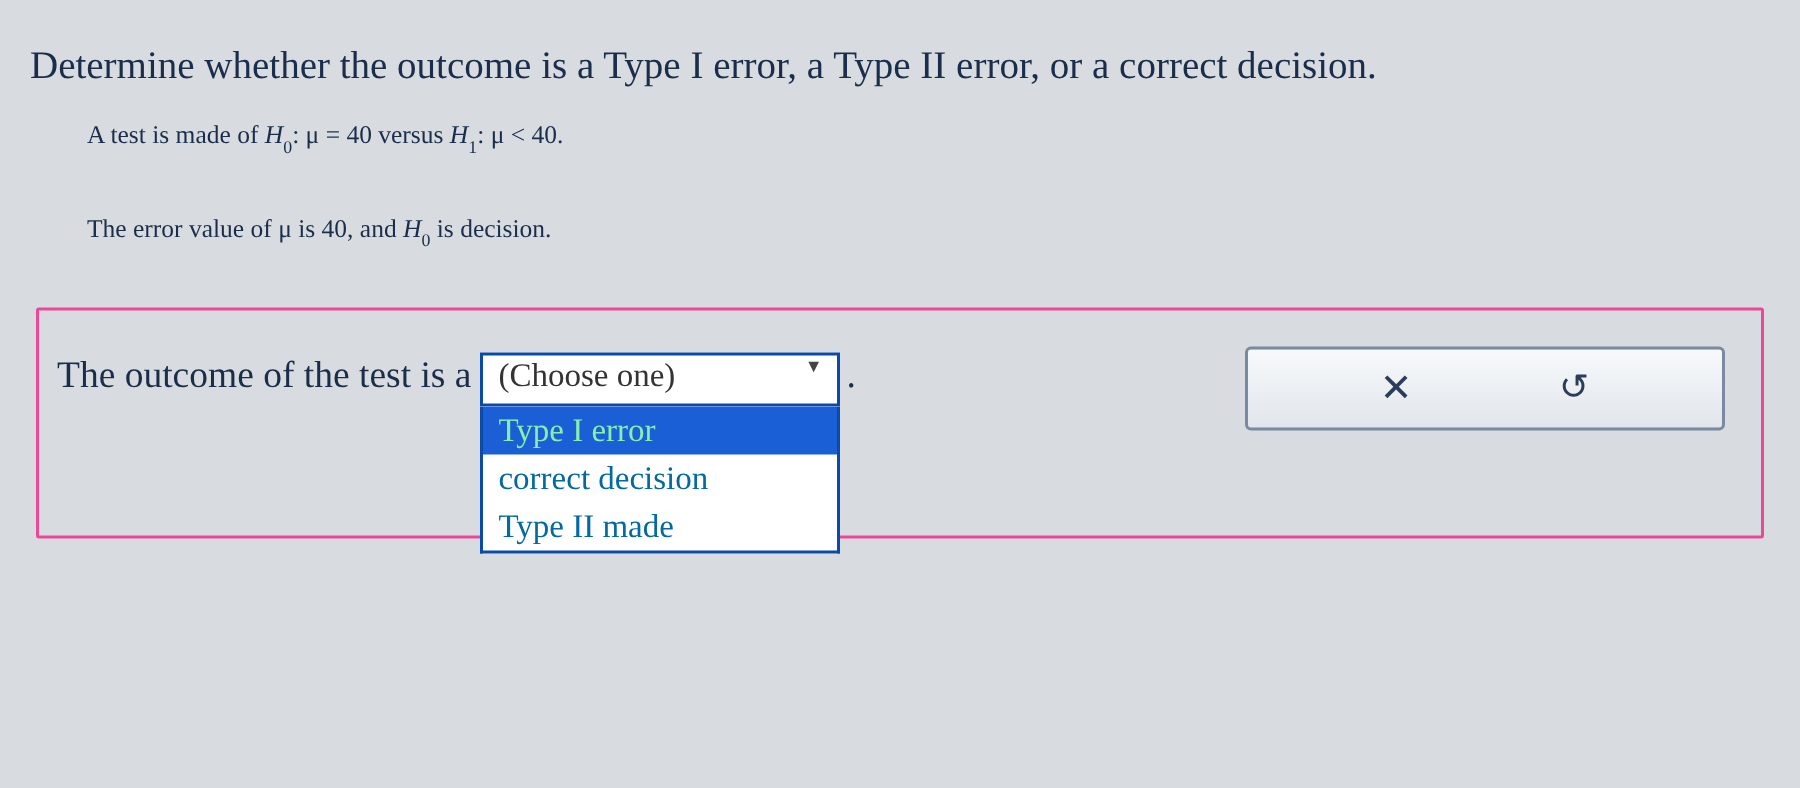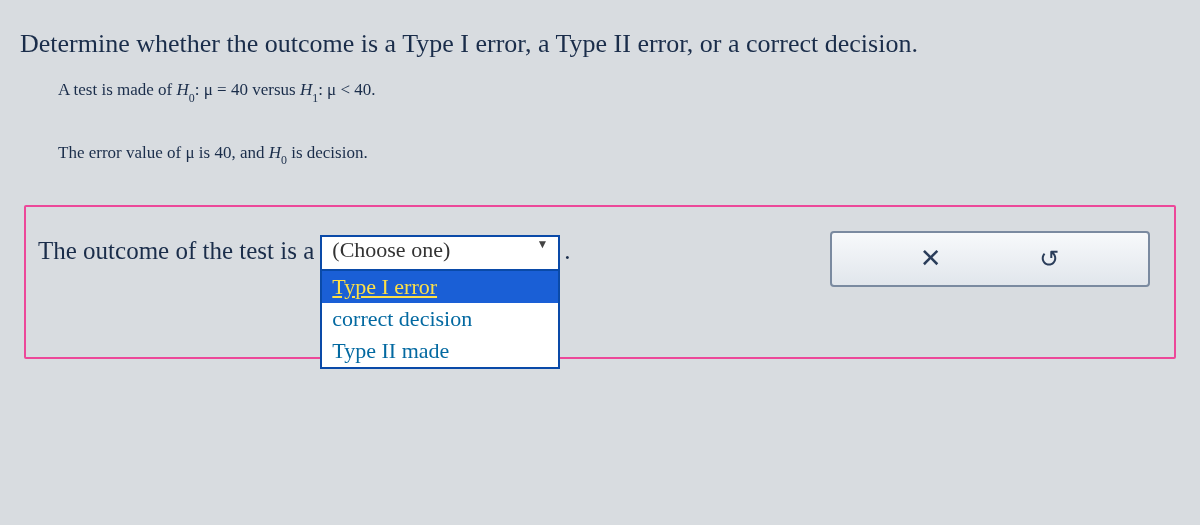--- a/index.html
+++ b/index.html
@@ -77,22 +77,21 @@
     z-index: 10;
   }
   .dropdown-list .opt {
     padding: 3px 10px;
     font-size: 22px;
     color: #0369a1;
     cursor: pointer;
   }
   .dropdown-list .opt.highlight {
     background: #1a5fd6;
-    color: #fde047;
-    text-decoration: underline;
+    color: #86efac;
   }
   .period {
     font-size: 25px;
     margin-left: 4px;
     padding-top: 2px;
   }
   .action-bar {
     position: absolute;
     right: 24px;
     top: 24px;

